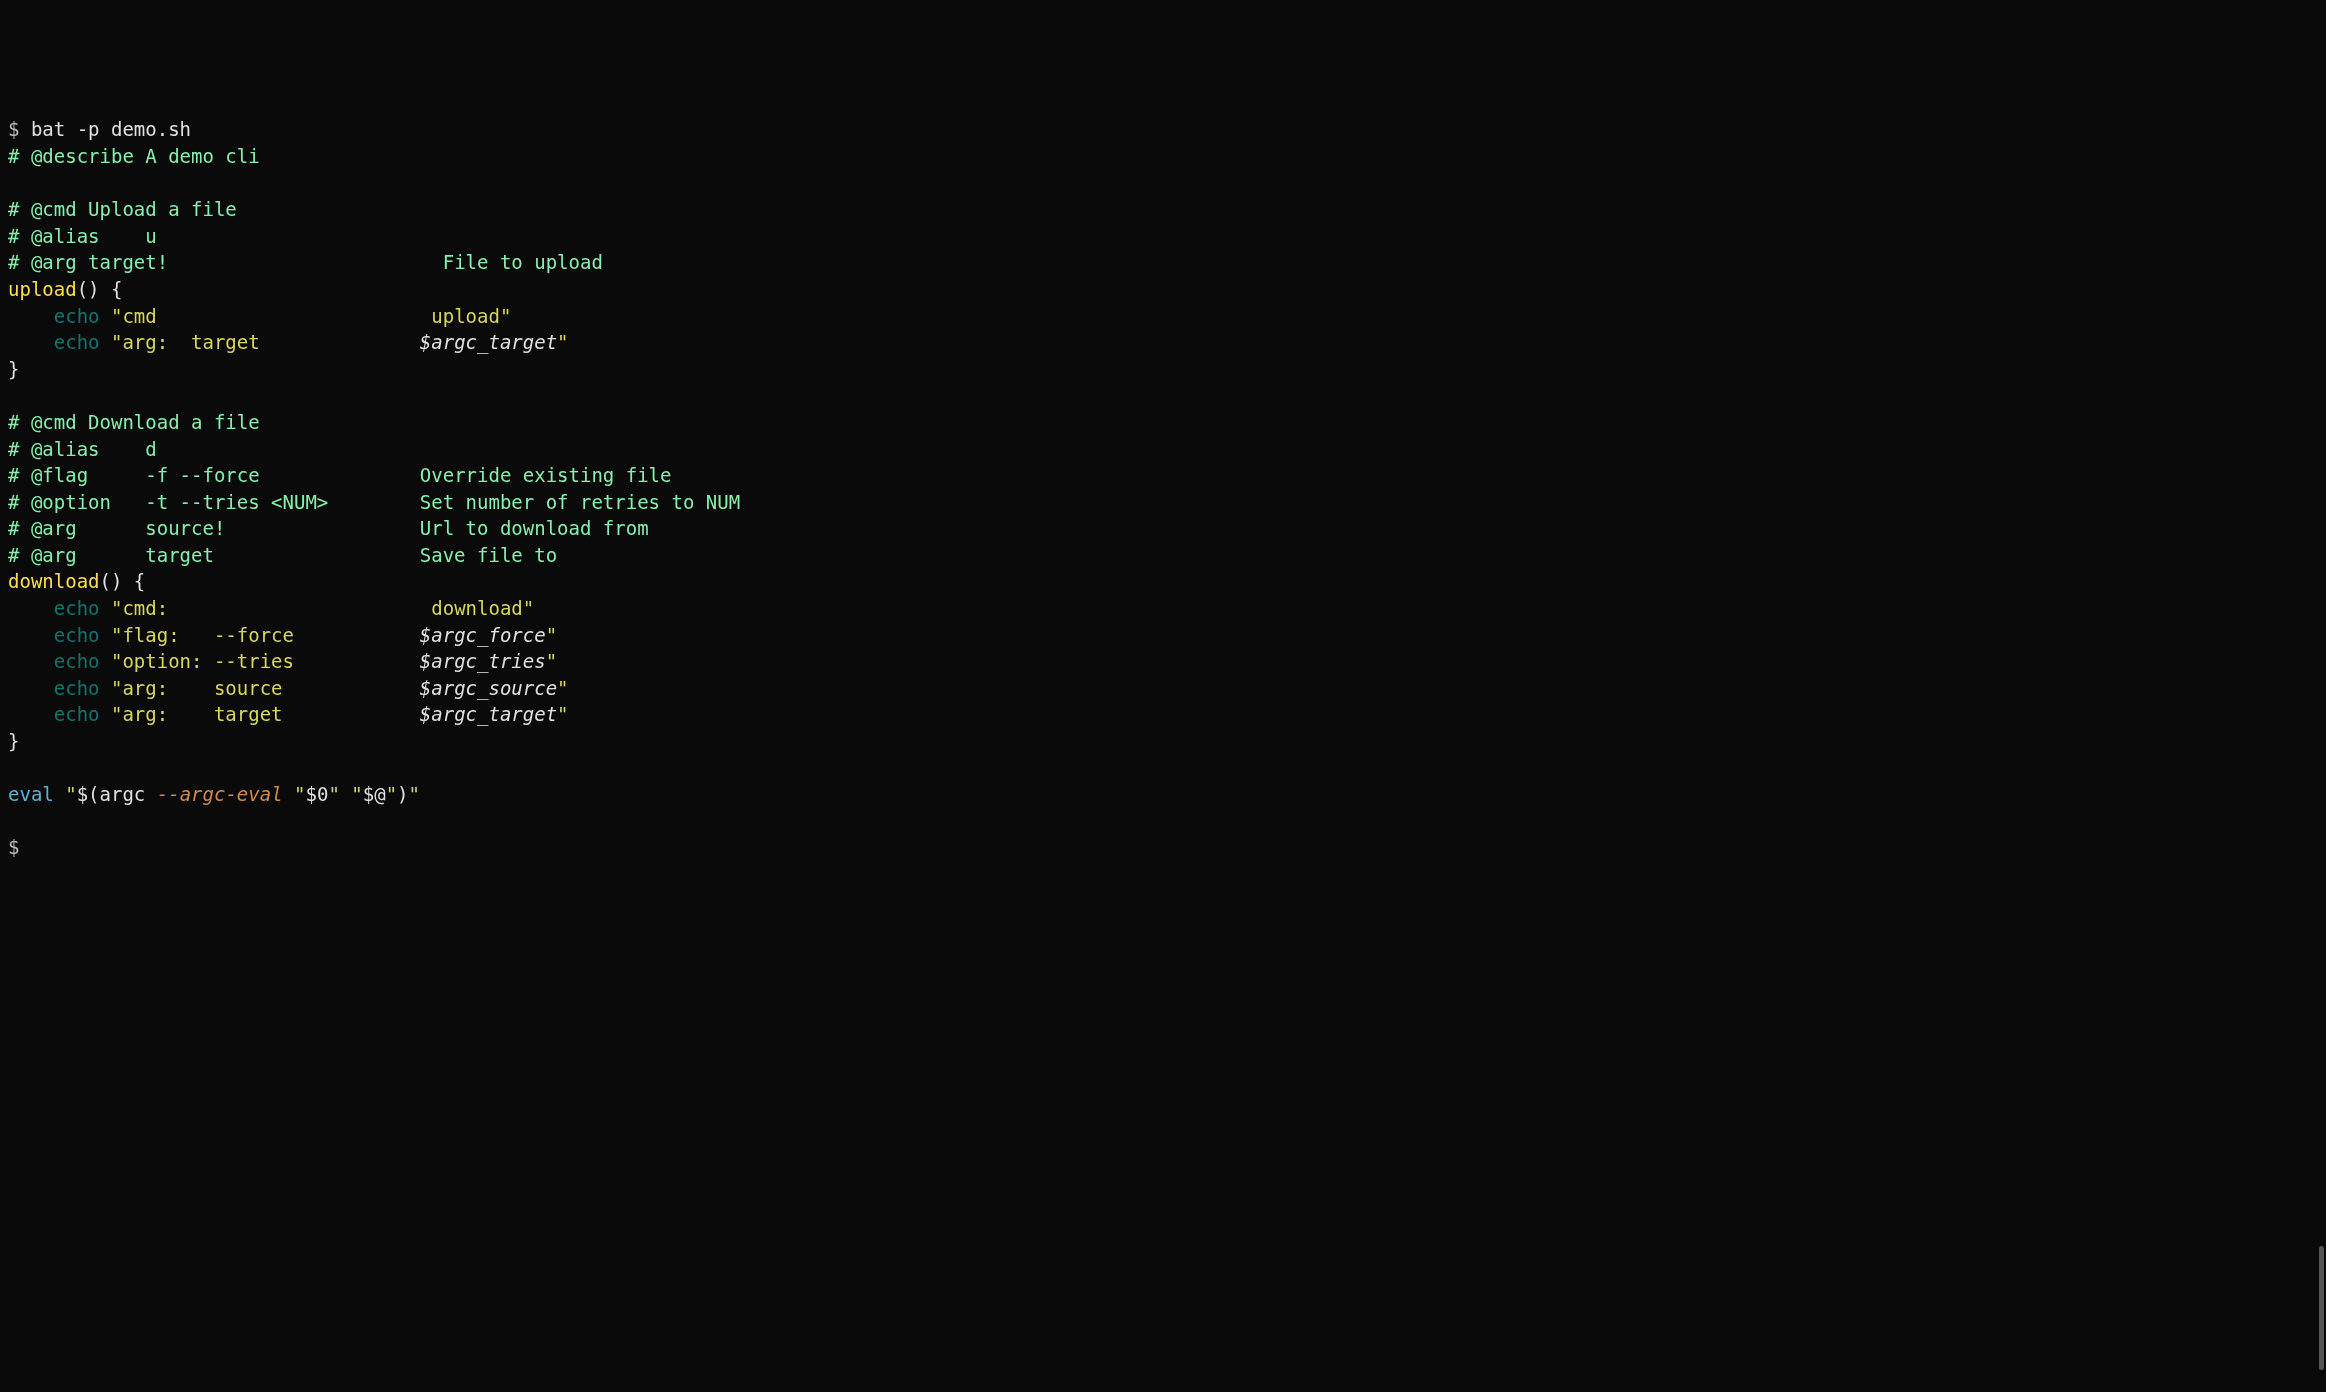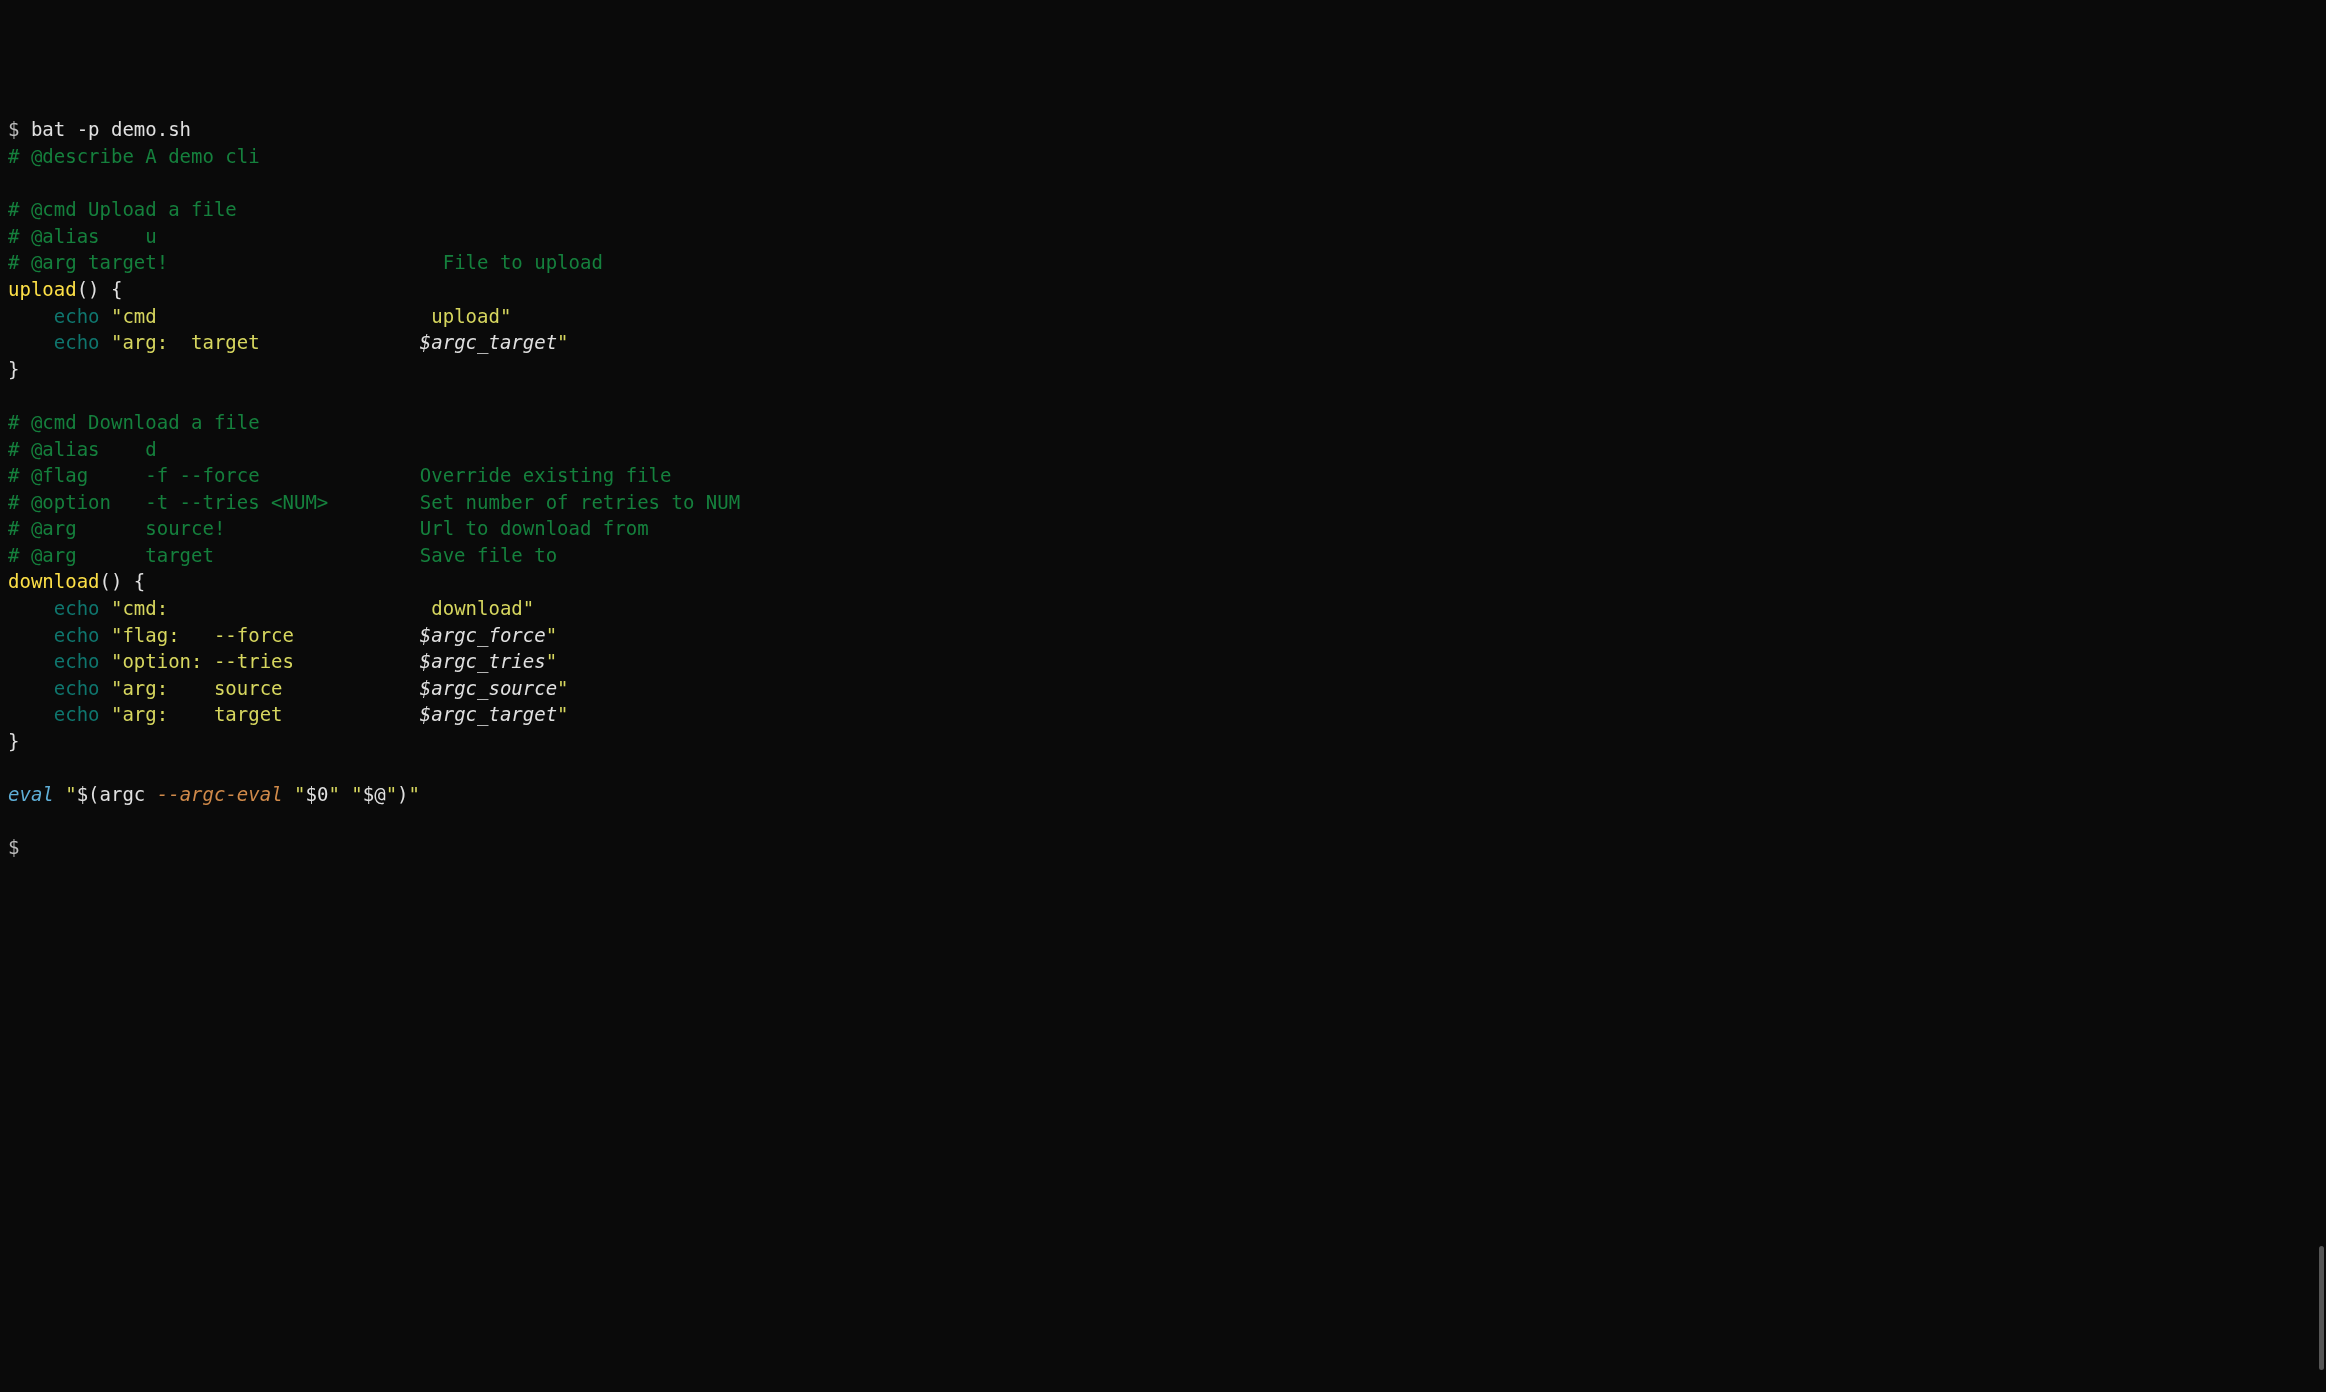--- a/index.html
+++ b/index.html
@@ -10,28 +10,28 @@
       font-size: 19px;
       line-height: 1.4;
       padding: 10px 8px;
       white-space: pre;
       overflow-x: auto;
       min-height: 100vh;
     }
     .line { display: block; }
     .prompt { color: #bbbbbb; }
     .cmd-text { color: #e0e0e0; }
-    .comment { color: #15803d; }
+    .comment { color: #86efac; }
     .func-name { color: #fde047; }
     .paren { color: #e0e0e0; }
     .brace { color: #e0e0e0; }
     .keyword-echo { color: #0f766e; }
     .string { color: #d7d75f; }
     .var { color: #e0e0e0; font-style: italic; }
-    .keyword-eval { color: #5fafd7; font-style: italic; }
+    .keyword-eval { color: #5fafd7; }
     .quote { color: #d7d75f; }
     .argc-call { color: #e0e0e0; }
     .flag { color: #d08a4a; font-style: italic; }
     .special { color: #e0e0e0; }
     .scrollbar {
       position: fixed;
       right: 2px;
       top: 8px;
       width: 5px;
       bottom: 8px;

